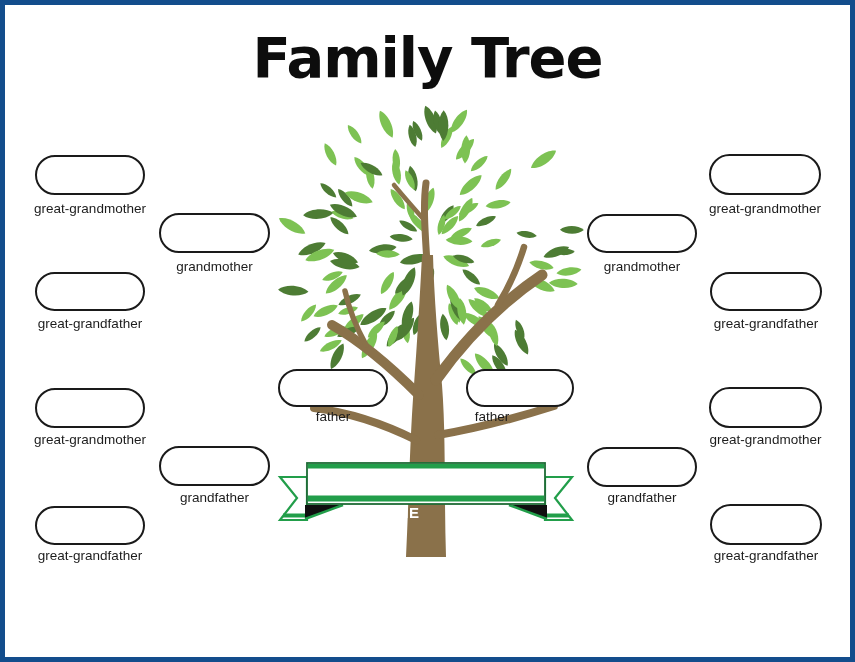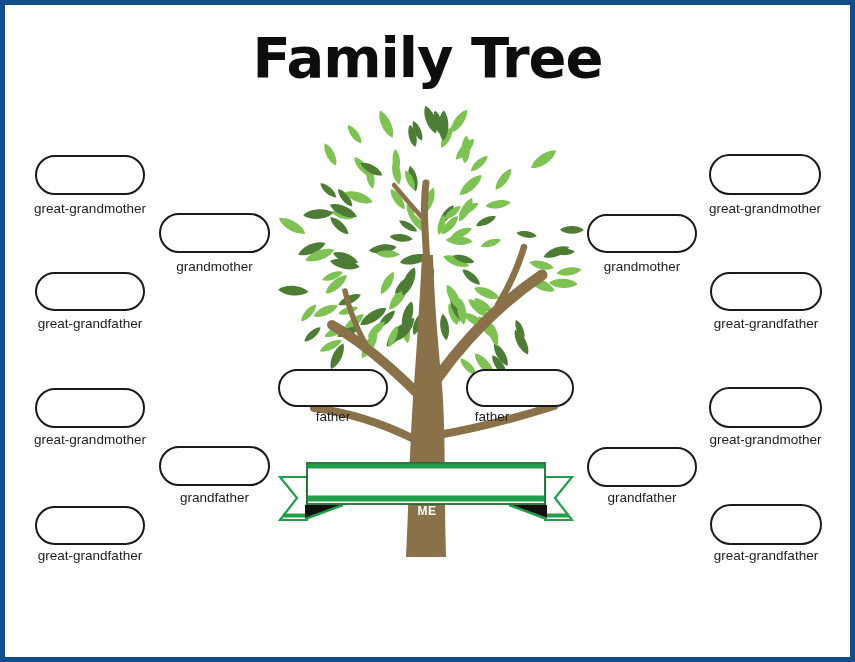--- a/index.html
+++ b/index.html
@@ -26,23 +26,22 @@
     font-size:56px;
     letter-spacing:-1px;
     line-height:1;
     color:#0d0d0d;
   }
   .tree-svg{position:absolute;left:270px;top:95px;width:320px;height:470px;}
   .ribbon-svg{position:absolute;left:270px;top:452px;width:316px;height:80px;}
   .me-label{
     position:absolute;
     left:396px;top:504px;width:62px;
-    text-align:center;
     font-weight:bold;
-    font-size:12px;
+    font-size:15px;
     letter-spacing:0.5px;
     color:var(--me-white,#fff);
   }
   .slot{
     position:absolute;
     box-sizing:border-box;
     background:#fff;
     border:2.6px solid var(--ink,#1A1A1A);
     border-radius:999px;
   }

